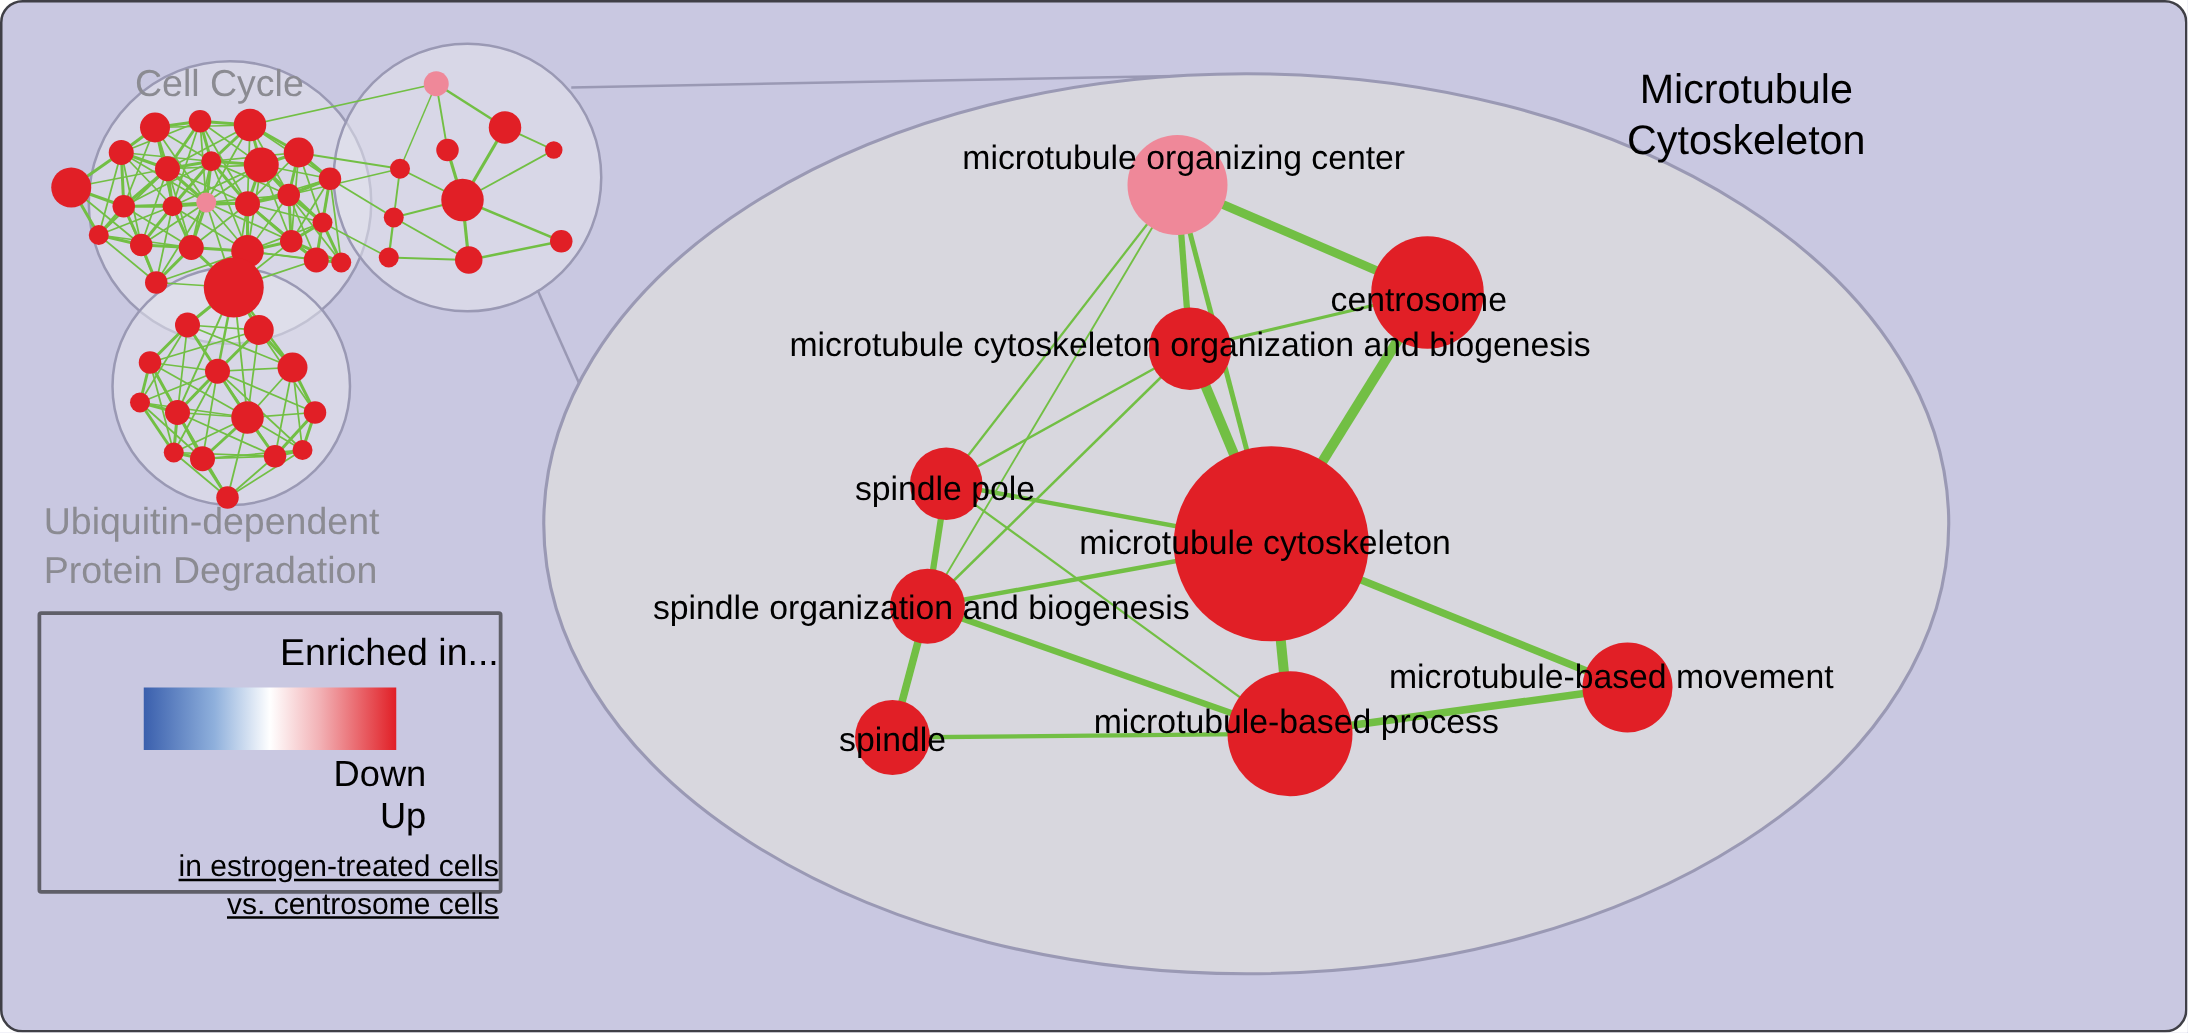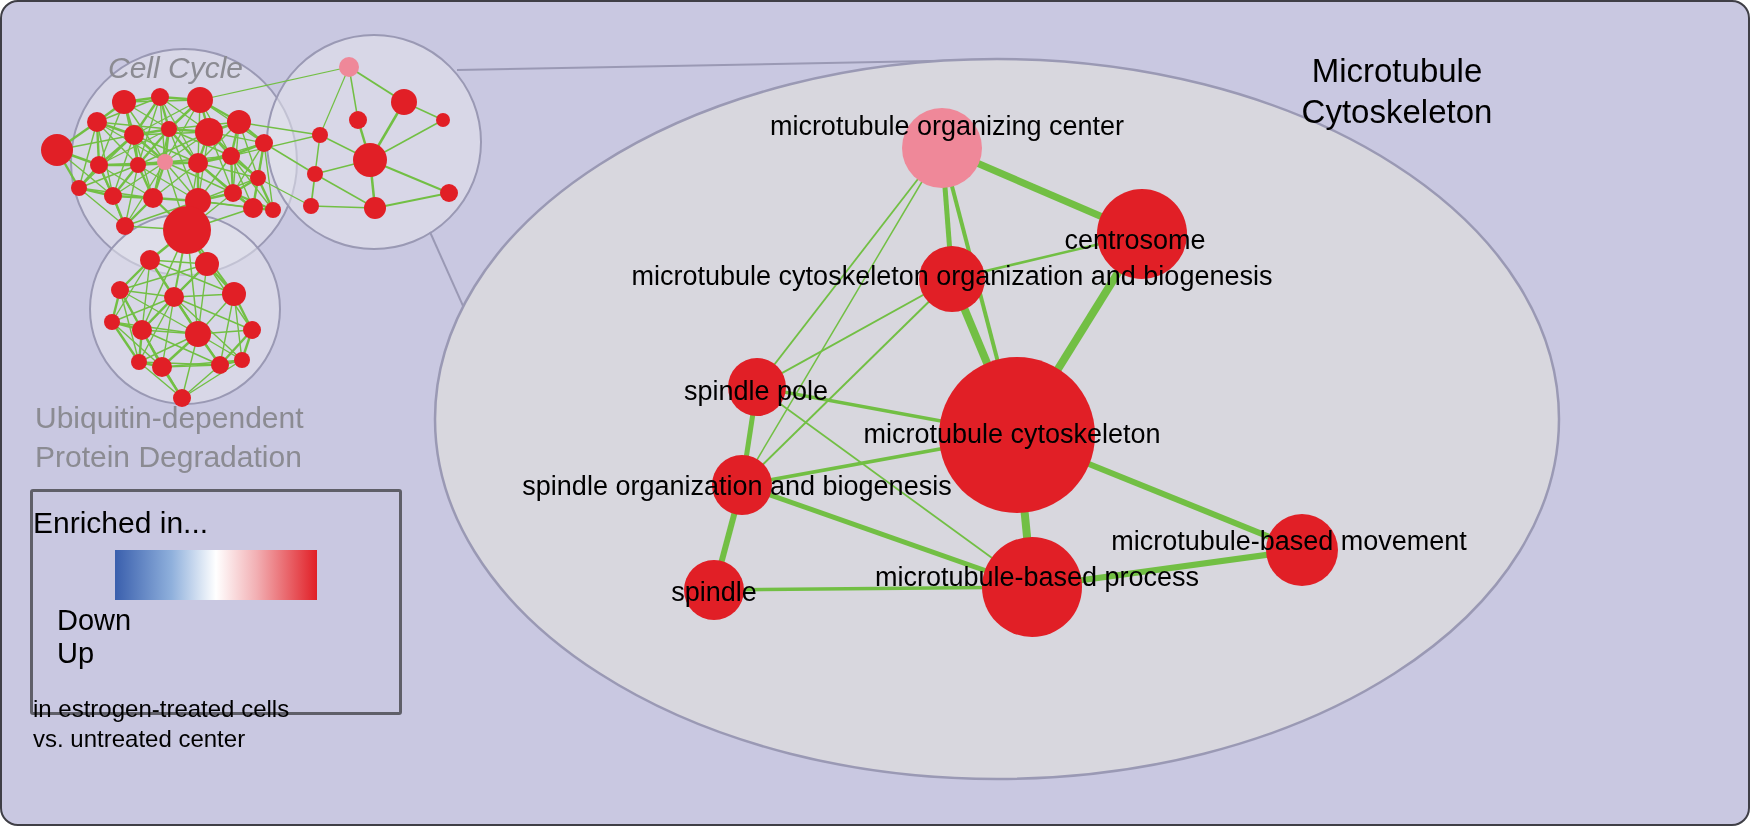--- a/index.html
+++ b/index.html
@@ -13,49 +13,49 @@
     overflow:hidden;
     font-family:"Liberation Sans","DejaVu Sans",sans-serif;
   }
   #scene{position:absolute;left:0;top:0;}
   #scene text{font-family:"Liberation Sans","DejaVu Sans",sans-serif;}
   .overlay-label{position:absolute;}
   .cluster-title{
     color:var(--label-gray,#8b8b92);
     font-size:30px;line-height:39px;font-weight:400;
   }
-  .cell-cycle-title{left:106px;top:46px;font-style:italic;}
+  .cell-cycle-title{left:106px;top:46px;}
   .ubiquitin-title{left:33px;top:396px;}
   .zoom-title{
     left:1265px;top:48px;width:260px;
     color:#000;font-size:33px;line-height:41px;text-align:center;
   }
   .legend{
     position:absolute;left:28px;top:487px;
     width:372px;height:226px;
     border:3px solid #5f5f68;border-radius:3px;
     box-sizing:border-box;
-    text-align:left;
+    text-align:right;
   }
   .legend-title{margin-top:14px;font-size:30px;color:#000;}
   .legend-bar{
     width:202px;height:50px;margin:10px auto 0 auto;
     background:linear-gradient(to right,
       var(--legend-down,#3a5fad) 0%,
       #8fb0dc 28%,
       #ffffff 50%,
       #f2b0b4 70%,
       var(--legend-up,#e11f26) 100%);
   }
   .legend-ends{
     display:flex;justify-content:space-between;
     padding:4px 58px 0 24px;
     font-size:29px;color:#000;flex-direction:column;
   }
-  .legend-caption{margin-top:24px;font-size:24px;line-height:30px;color:#000;}
+  .legend-caption{margin-top:9px;font-size:24px;line-height:30px;color:#000;text-decoration:underline;}
 </style>
 </head>
 <body>
 
 <div class="figure">
 
   <svg id="scene" width="1750" height="826" viewBox="0 0 1750 826">
       <circle cx="182" cy="160" r="113" fill="#e4e3ec" fill-opacity="0.55" stroke="#9a99b4" stroke-width="2"></circle>
       <circle cx="372" cy="140" r="107" fill="#e4e3ec" fill-opacity="0.55" stroke="#9a99b4" stroke-width="2"></circle>
       <circle cx="183" cy="307" r="95" fill="#e4e3ec" fill-opacity="0.55" stroke="#9a99b4" stroke-width="2"></circle>
@@ -380,17 +380,17 @@
 
   <div class="legend">
     <div class="legend-title">Enriched in...</div>
     <div class="legend-bar"></div>
     <div class="legend-ends">
       <span>Down</span>
       <span>Up</span>
     </div>
     <div class="legend-caption">
       <div>in estrogen-treated cells</div>
-      <div>vs. untreated center</div>
+      <div>vs. centrosome cells</div>
     </div>
   </div>
 
 </div>
 
 </body></html>

